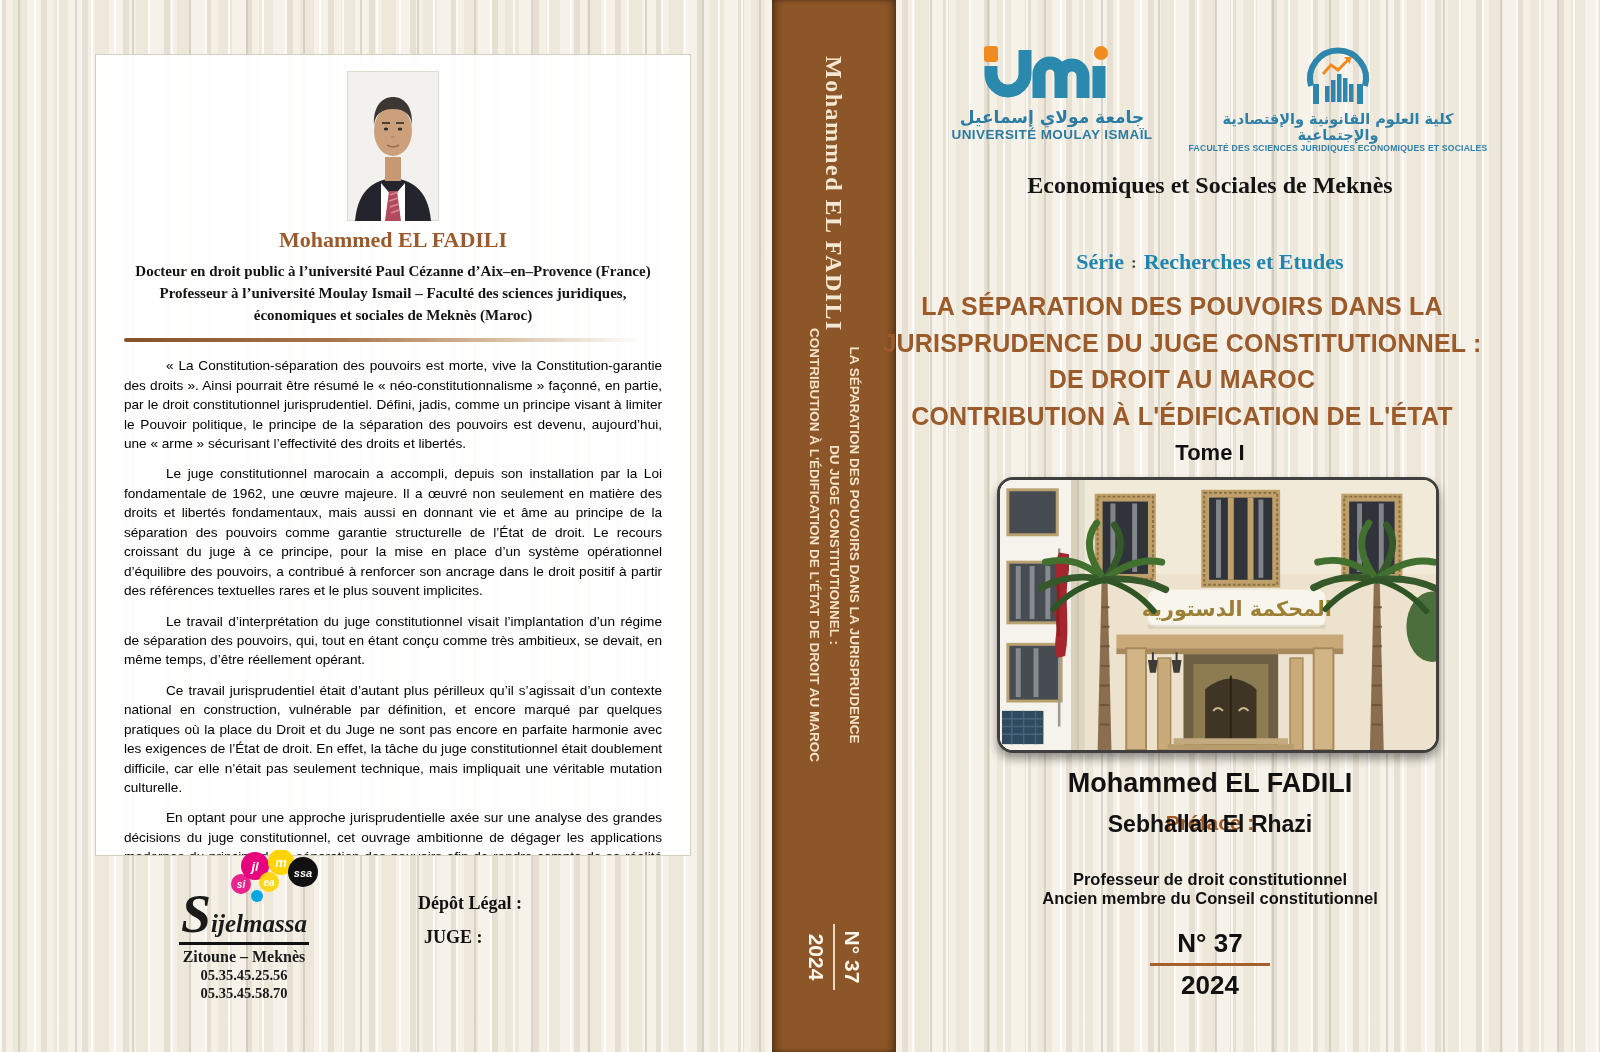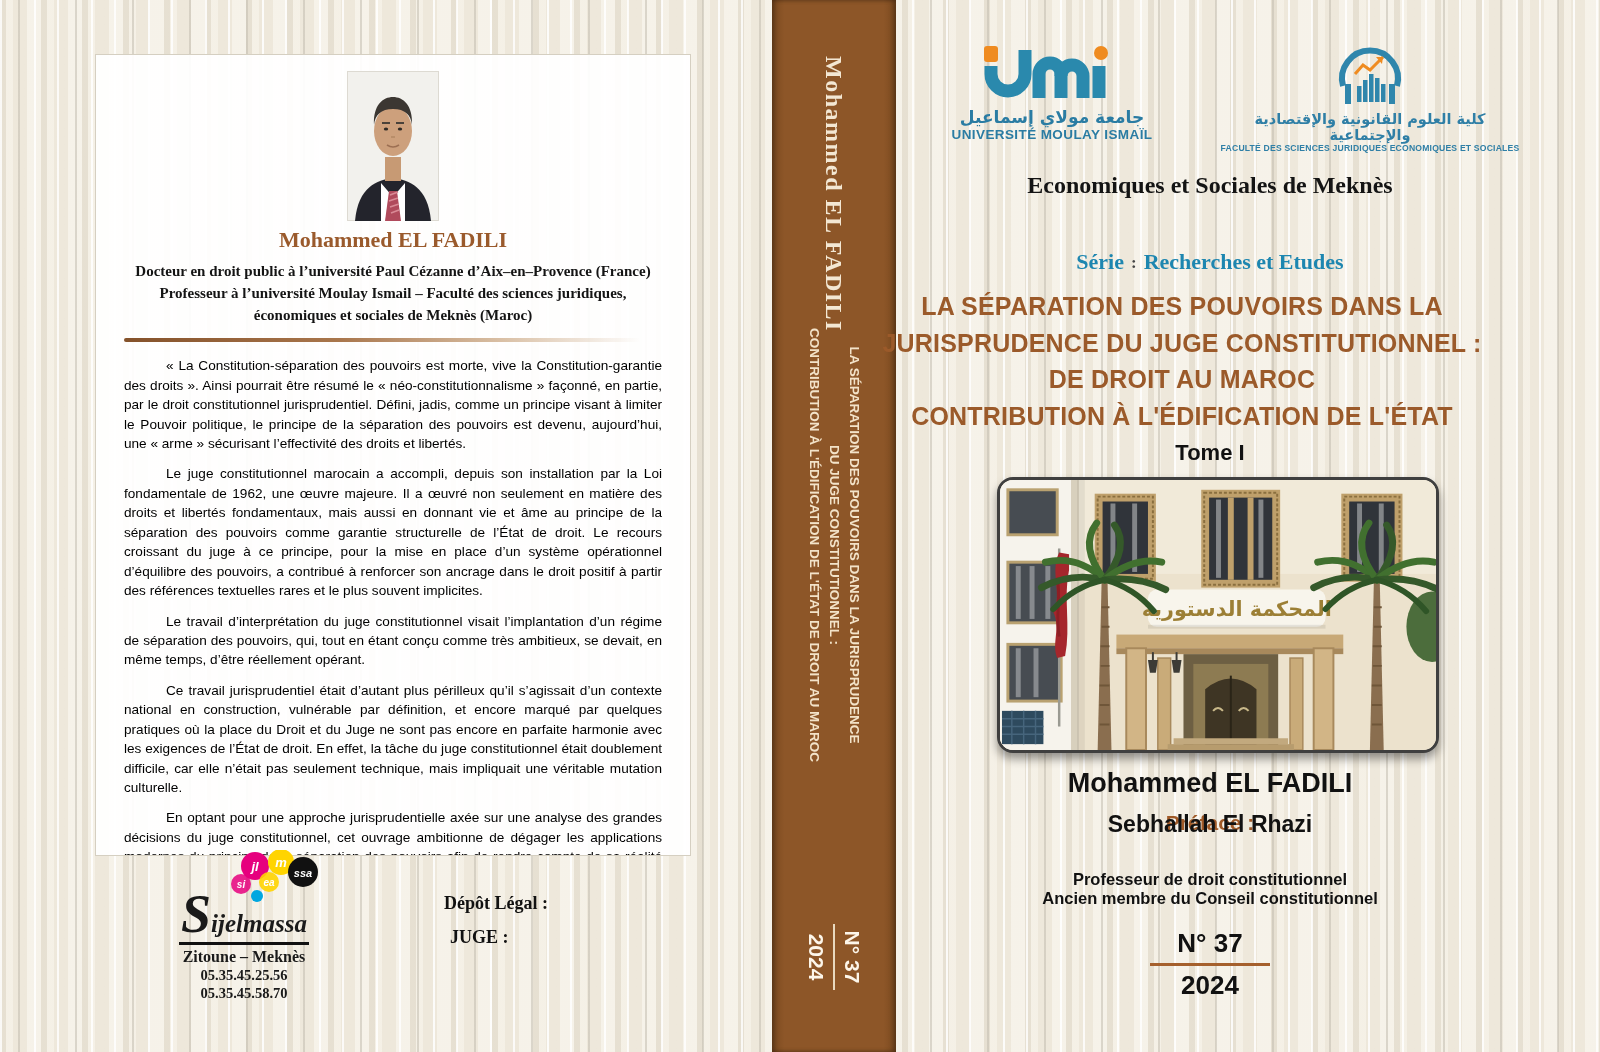--- a/index.html
+++ b/index.html
@@ -28,39 +28,39 @@
   .abs-p{text-align:justify;text-indent:42px;font-size:13.6px;line-height:1.43;margin:0 0 11px;color:#000000;}
   .publisher{position:absolute;left:118px;top:860px;width:252px;text-align:center;}
   .pub-logo{position:relative;display:inline-block;margin-top:30px;font-style:italic;}
   .balloons{position:absolute;left:38px;top:-40px;}
   .pub-name{display:block;width:max-content;margin:0 auto;font-family:"Liberation Serif",serif;
     font-weight:bold;font-size:25px;line-height:.9;border-bottom:3px solid #111;padding:0 2px 3px;}
   .pub-name::first-letter{font-size:54px;font-weight:bold;}
   .pub-loc{font-family:"Liberation Serif",serif;font-weight:bold;font-size:16px;margin-top:3px;}
   .pub-phone{font-family:"Liberation Serif",serif;font-weight:bold;font-size:14.5px;line-height:1.3;}
   .legal{position:absolute;left:418px;top:893px;font-family:"Liberation Serif",serif;font-weight:bold;
-    font-size:18px;color:#111;text-align:left;padding-left:26px;}
+    font-size:18px;color:#111;text-align:left;}
   .legal .isbn{margin-top:13px;margin-left:6px;}
   
   .spine{position:absolute;left:772px;top:0;width:124px;height:1052px;
     background:linear-gradient(90deg,#7a491f 0%,#8d5628 10%,#8d5628 90%,#7a491f 100%);
     box-shadow:inset 3px 0 4px rgba(0,0,0,.25), inset -3px 0 4px rgba(0,0,0,.25);}
   .spine-rot{position:absolute;left:0;top:0;width:1052px;height:124px;
     transform-origin:0 0;transform:rotate(90deg) translateY(-124px);}
   .spine-author{position:absolute;left:56px;top:0;height:100%;display:flex;align-items:center;
     font-family:"Liberation Serif",serif;font-weight:bold;font-size:24px;letter-spacing:1.5px;color:#f3e7d3;}
   .spine-title{position:absolute;left:325px;top:0;width:440px;height:100%;display:flex;flex-direction:column;
     justify-content:center;text-align:center;color:#f3e3c9;font-weight:bold;font-size:13.5px;line-height:1.5;}
   .spine-num{position:absolute;left:902px;top:0;width:110px;height:100%;display:flex;flex-direction:column;
     justify-content:center;align-items:center;color:#fdf6ea;font-weight:bold;font-size:21px;}
   .spine-line{width:66px;height:2px;background:#e9d9bf;margin:5px 0;}
   
   .logos{position:absolute;top:44px;left:880px;width:660px;display:flex;justify-content:center;
     align-items:flex-start;gap:16px;}
-  .logo-block{text-align:center;margin-left:32px;}
+  .logo-block{text-align:center;}
   .umi-block{width:240px;color:#2a7ca3;}
   .umi-block .ar{font-family:"DejaVu Sans",sans-serif;font-weight:bold;font-size:17px;margin-top:1px;}
   .umi-block .fr{font-size:13.5px;font-weight:bold;letter-spacing:.4px;}
   .fac-block{width:300px;color:#2f7fa6;}
   .fac-block .ar{font-family:"DejaVu Sans",sans-serif;font-weight:bold;font-size:14.5px;margin-top:1px;}
   .fac-block .fr{font-size:8.6px;font-weight:bold;letter-spacing:.2px;}
   .pub-lines{position:absolute;top:167px;left:880px;width:660px;text-align:center;
     font-family:"Liberation Serif",serif;font-weight:bold;font-size:24px;line-height:1.5;color:#141414;}
   .serie{position:absolute;top:249px;left:880px;width:660px;text-align:center;
     font-family:"Liberation Serif",serif;font-weight:bold;font-size:22px;color:#1d86b0;}

